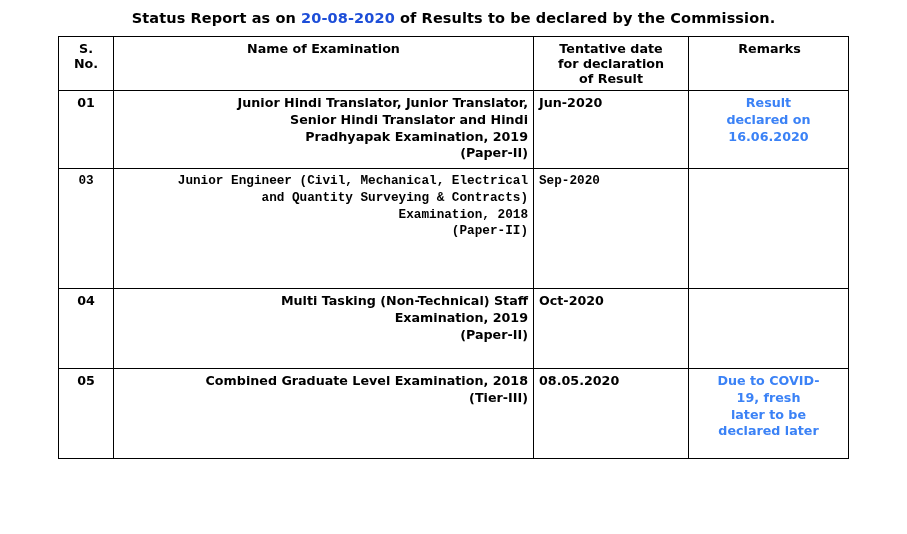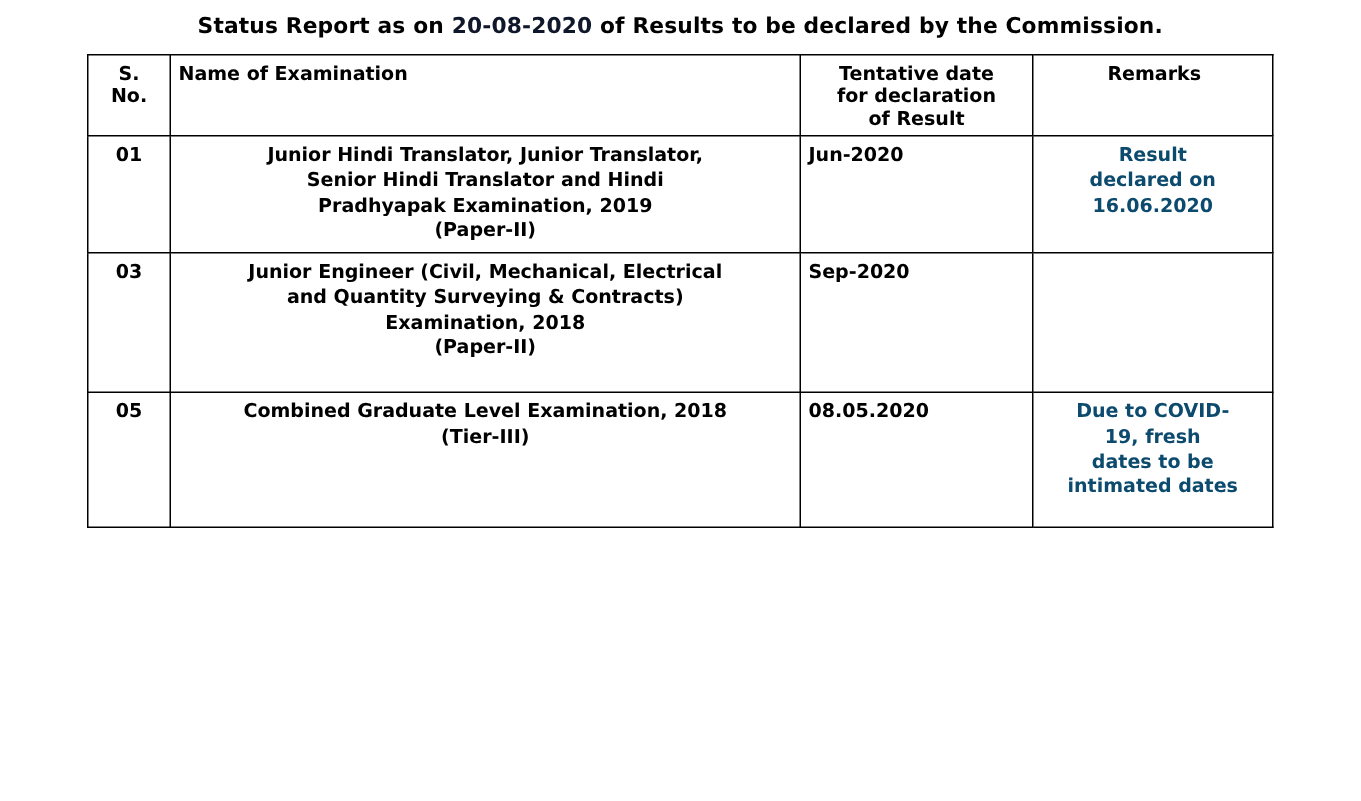--- a/index.html
+++ b/index.html
@@ -22,21 +22,21 @@
   }
   .title {
     text-align: center;
     font-size: 14.5px;
     font-weight: bold;
     padding-top: 10px;
     padding-bottom: 10px;
     letter-spacing: 0.1px;
   }
   .title .date {
-    color: #0f172a;
+    color: #1d4ed8;
   }
   table.status-table {
     border-collapse: collapse;
     margin: 0 auto;
     width: 790px;
     table-layout: fixed;
   }
   table.status-table td, table.status-table th {
     border: 1px solid #000000;
     vertical-align: top;
@@ -46,46 +46,46 @@
   }
   col.c-sno { width: 55px; }
   col.c-name { width: 420px; }
   col.c-date { width: 155px; }
   col.c-rem { width: 160px; }
 
   thead th {
     text-align: center;
     font-size: 13px;
   }
-  thead th.th-name { text-align: left; }
+  thead th.th-name { text-align: center; }
   thead th.th-rem { text-align: center; padding-left: 7px; }
 
   tbody td.sno {
     text-align: center;
     font-size: 12.7px;
     margin-left: 13px;
   }
   tbody td.name {
-    text-align: center;
+    text-align: right;
     line-height: 1.32;
   }
   tbody td.date {
     text-align: left;
   }
   tbody td.remarks {
     text-align: center;
-    color: #0c4a6e;
+    color: #3b82f6;
     line-height: 1.32;
   }
   .hdr-sno-line { display: block; text-align: center; }
   .nm-line { display: block; }
   .rm-line { display: block; }
   .row-h1 { height: 78px; }
   .row-h2 { height: 62px; }
-  .row-h3 { height: 93px; }
+  .row-h3 { height: 120px; font-family: Liberation Mono, monospace; }
   .row-h4 { height: 80px; }
   .row-h5 { height: 90px; padding-left: 38px; }
 </style>
 </head>
 <body>
 
 <div class="page">
 
   <div class="title">
     <span>Status Report as on </span><span class="date">20-08-2020</span><span> of Results to be declared by the Commission.</span>
@@ -133,30 +133,40 @@
         <td class="sno">03</td>
         <td class="name">
           <span class="nm-line">Junior Engineer (Civil, Mechanical, Electrical</span>
           <span class="nm-line">and Quantity Surveying &amp; Contracts)</span>
           <span class="nm-line">Examination, 2018</span>
           <span class="nm-line">(Paper-II)</span>
         </td>
         <td class="date">Sep-2020</td>
         <td class="remarks"></td>
       </tr>
+      <tr class="row-h4">
+        <td class="sno">04</td>
+        <td class="name">
+          <span class="nm-line">Multi Tasking (Non-Technical) Staff</span>
+          <span class="nm-line">Examination, 2019</span>
+          <span class="nm-line">(Paper-II)</span>
+        </td>
+        <td class="date">Oct-2020</td>
+        <td class="remarks"></td>
+      </tr>
       <tr class="row-h5">
         <td class="sno">05</td>
         <td class="name">
           <span class="nm-line">Combined Graduate Level Examination, 2018</span>
           <span class="nm-line">(Tier-III)</span>
         </td>
         <td class="date">08.05.2020</td>
         <td class="remarks">
           <span class="rm-line">Due to COVID-</span>
           <span class="rm-line">19, fresh</span>
-          <span class="rm-line">dates to be</span>
-          <span class="rm-line">intimated dates</span>
+          <span class="rm-line">later to be</span>
+          <span class="rm-line">declared later</span>
         </td>
       </tr>
     </tbody>
   </table>
 
 </div>
 
 </body></html>

